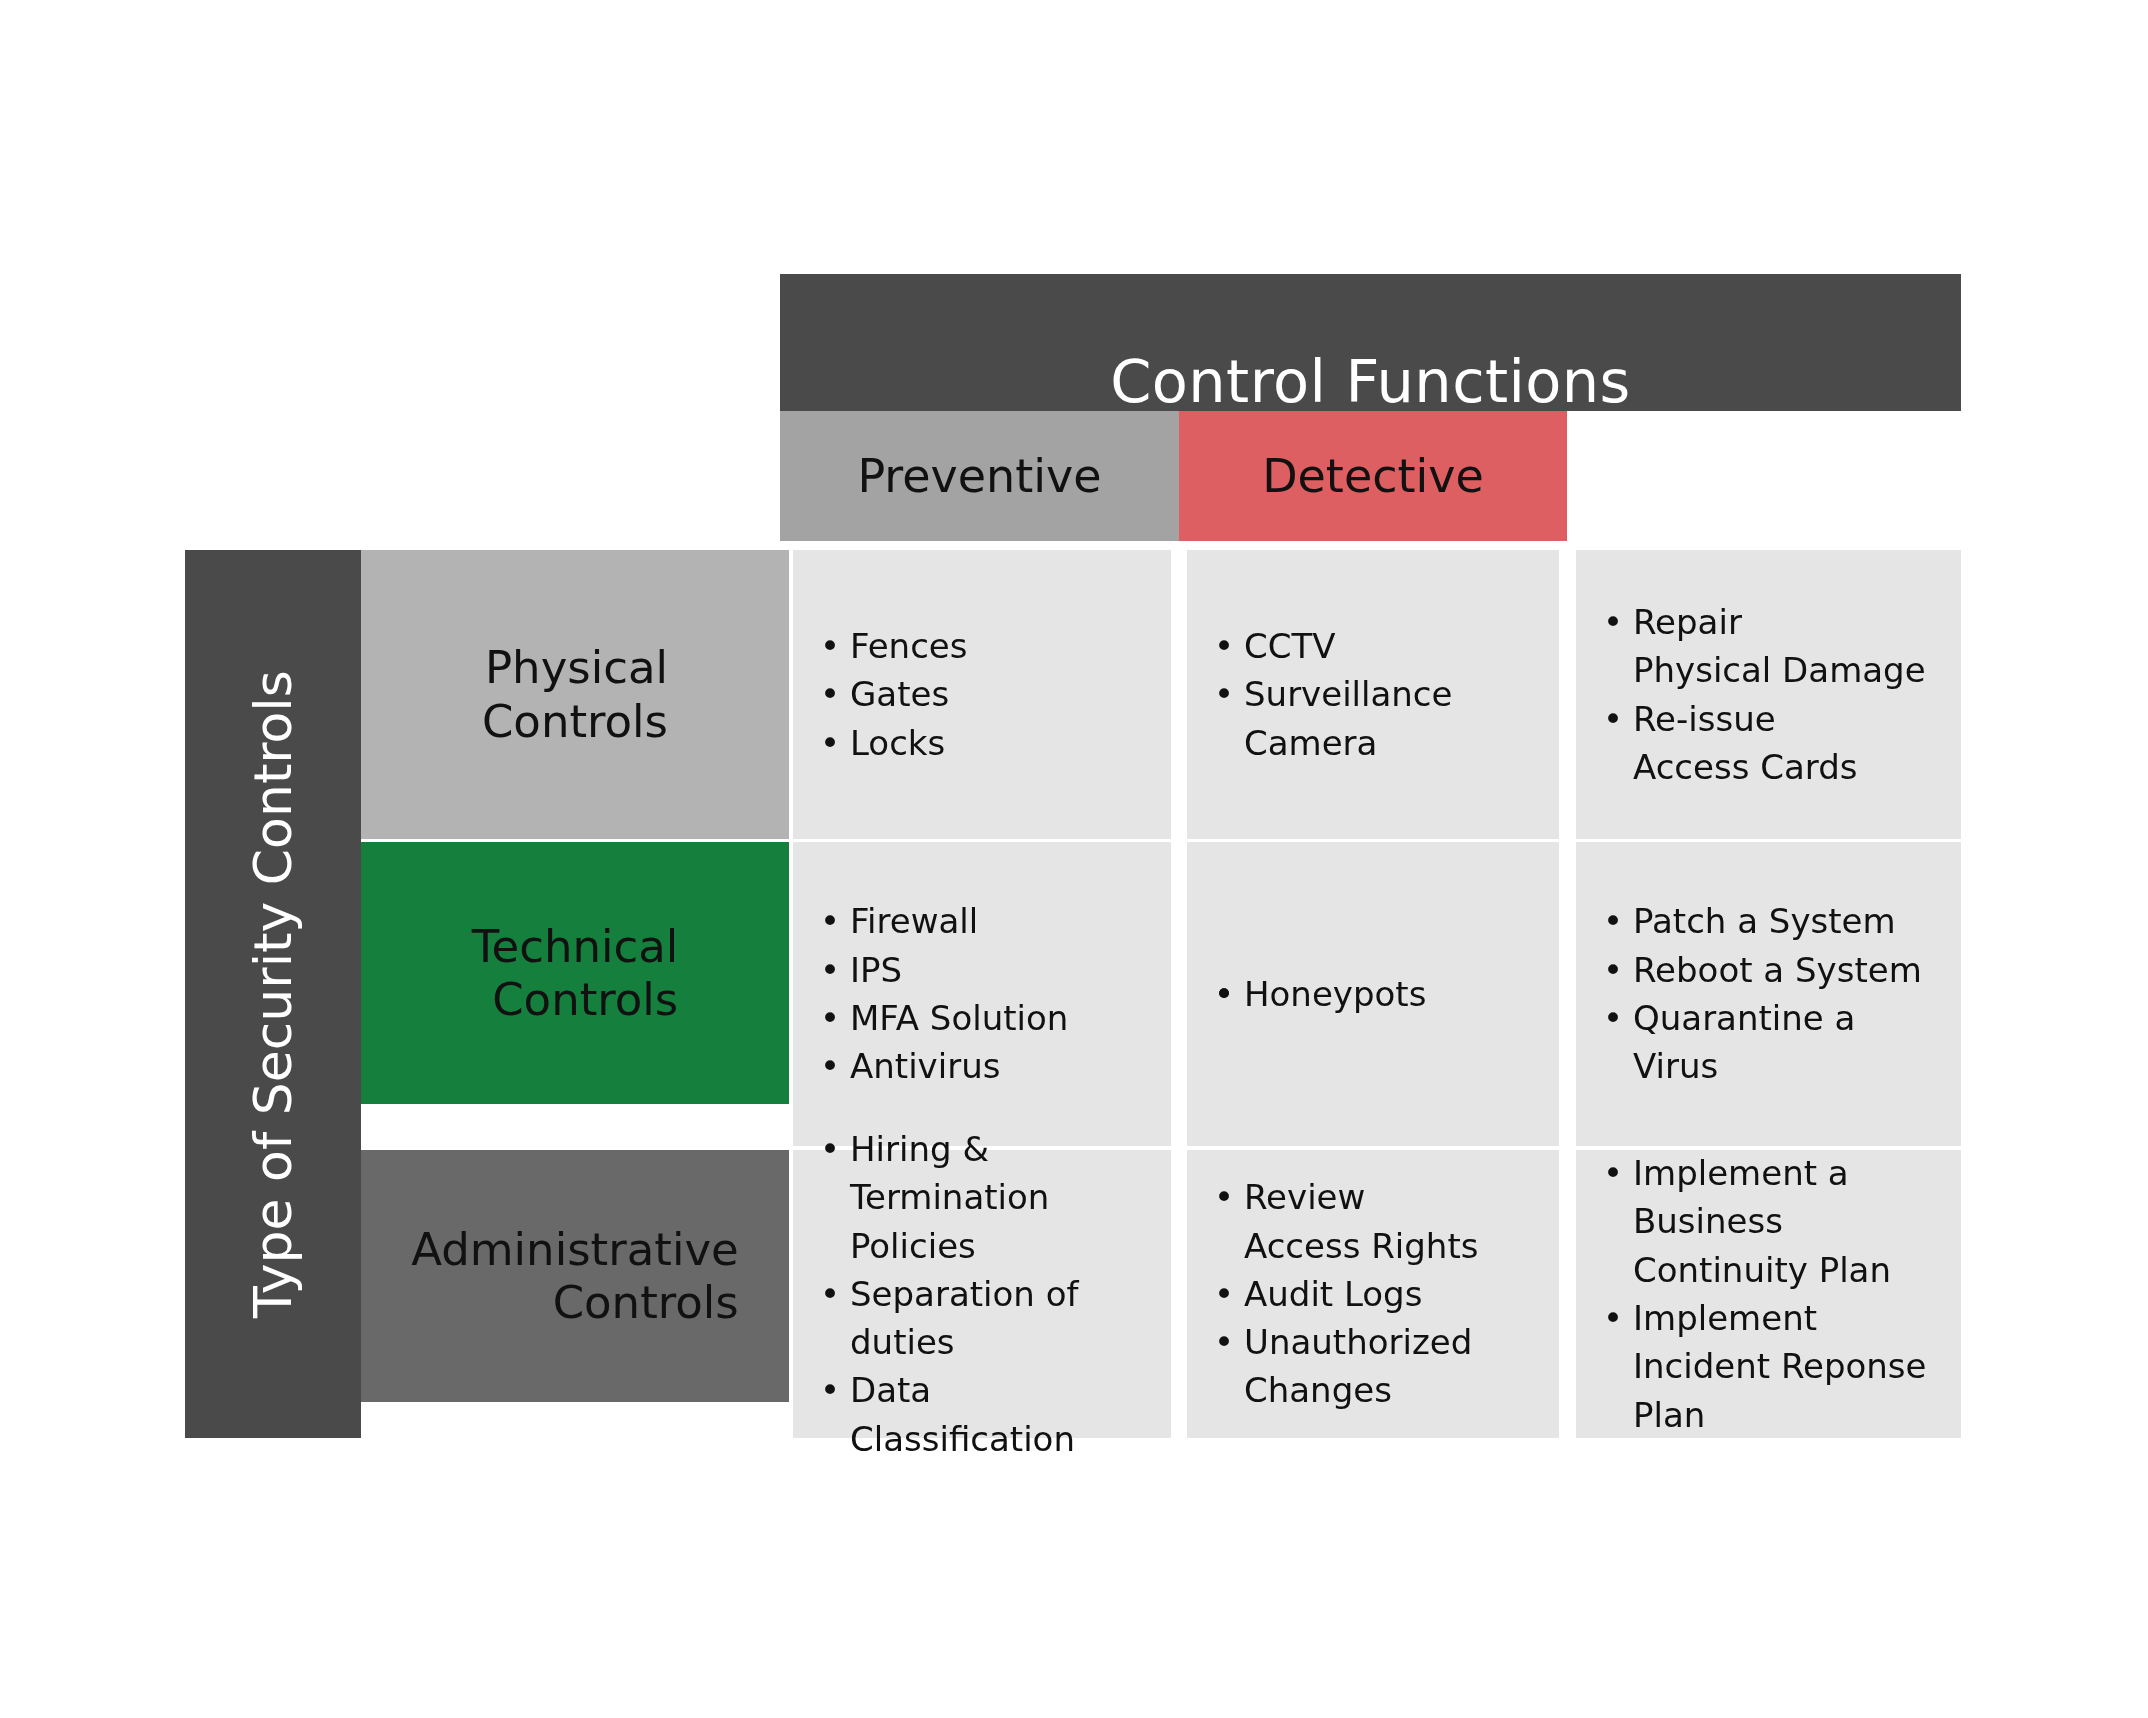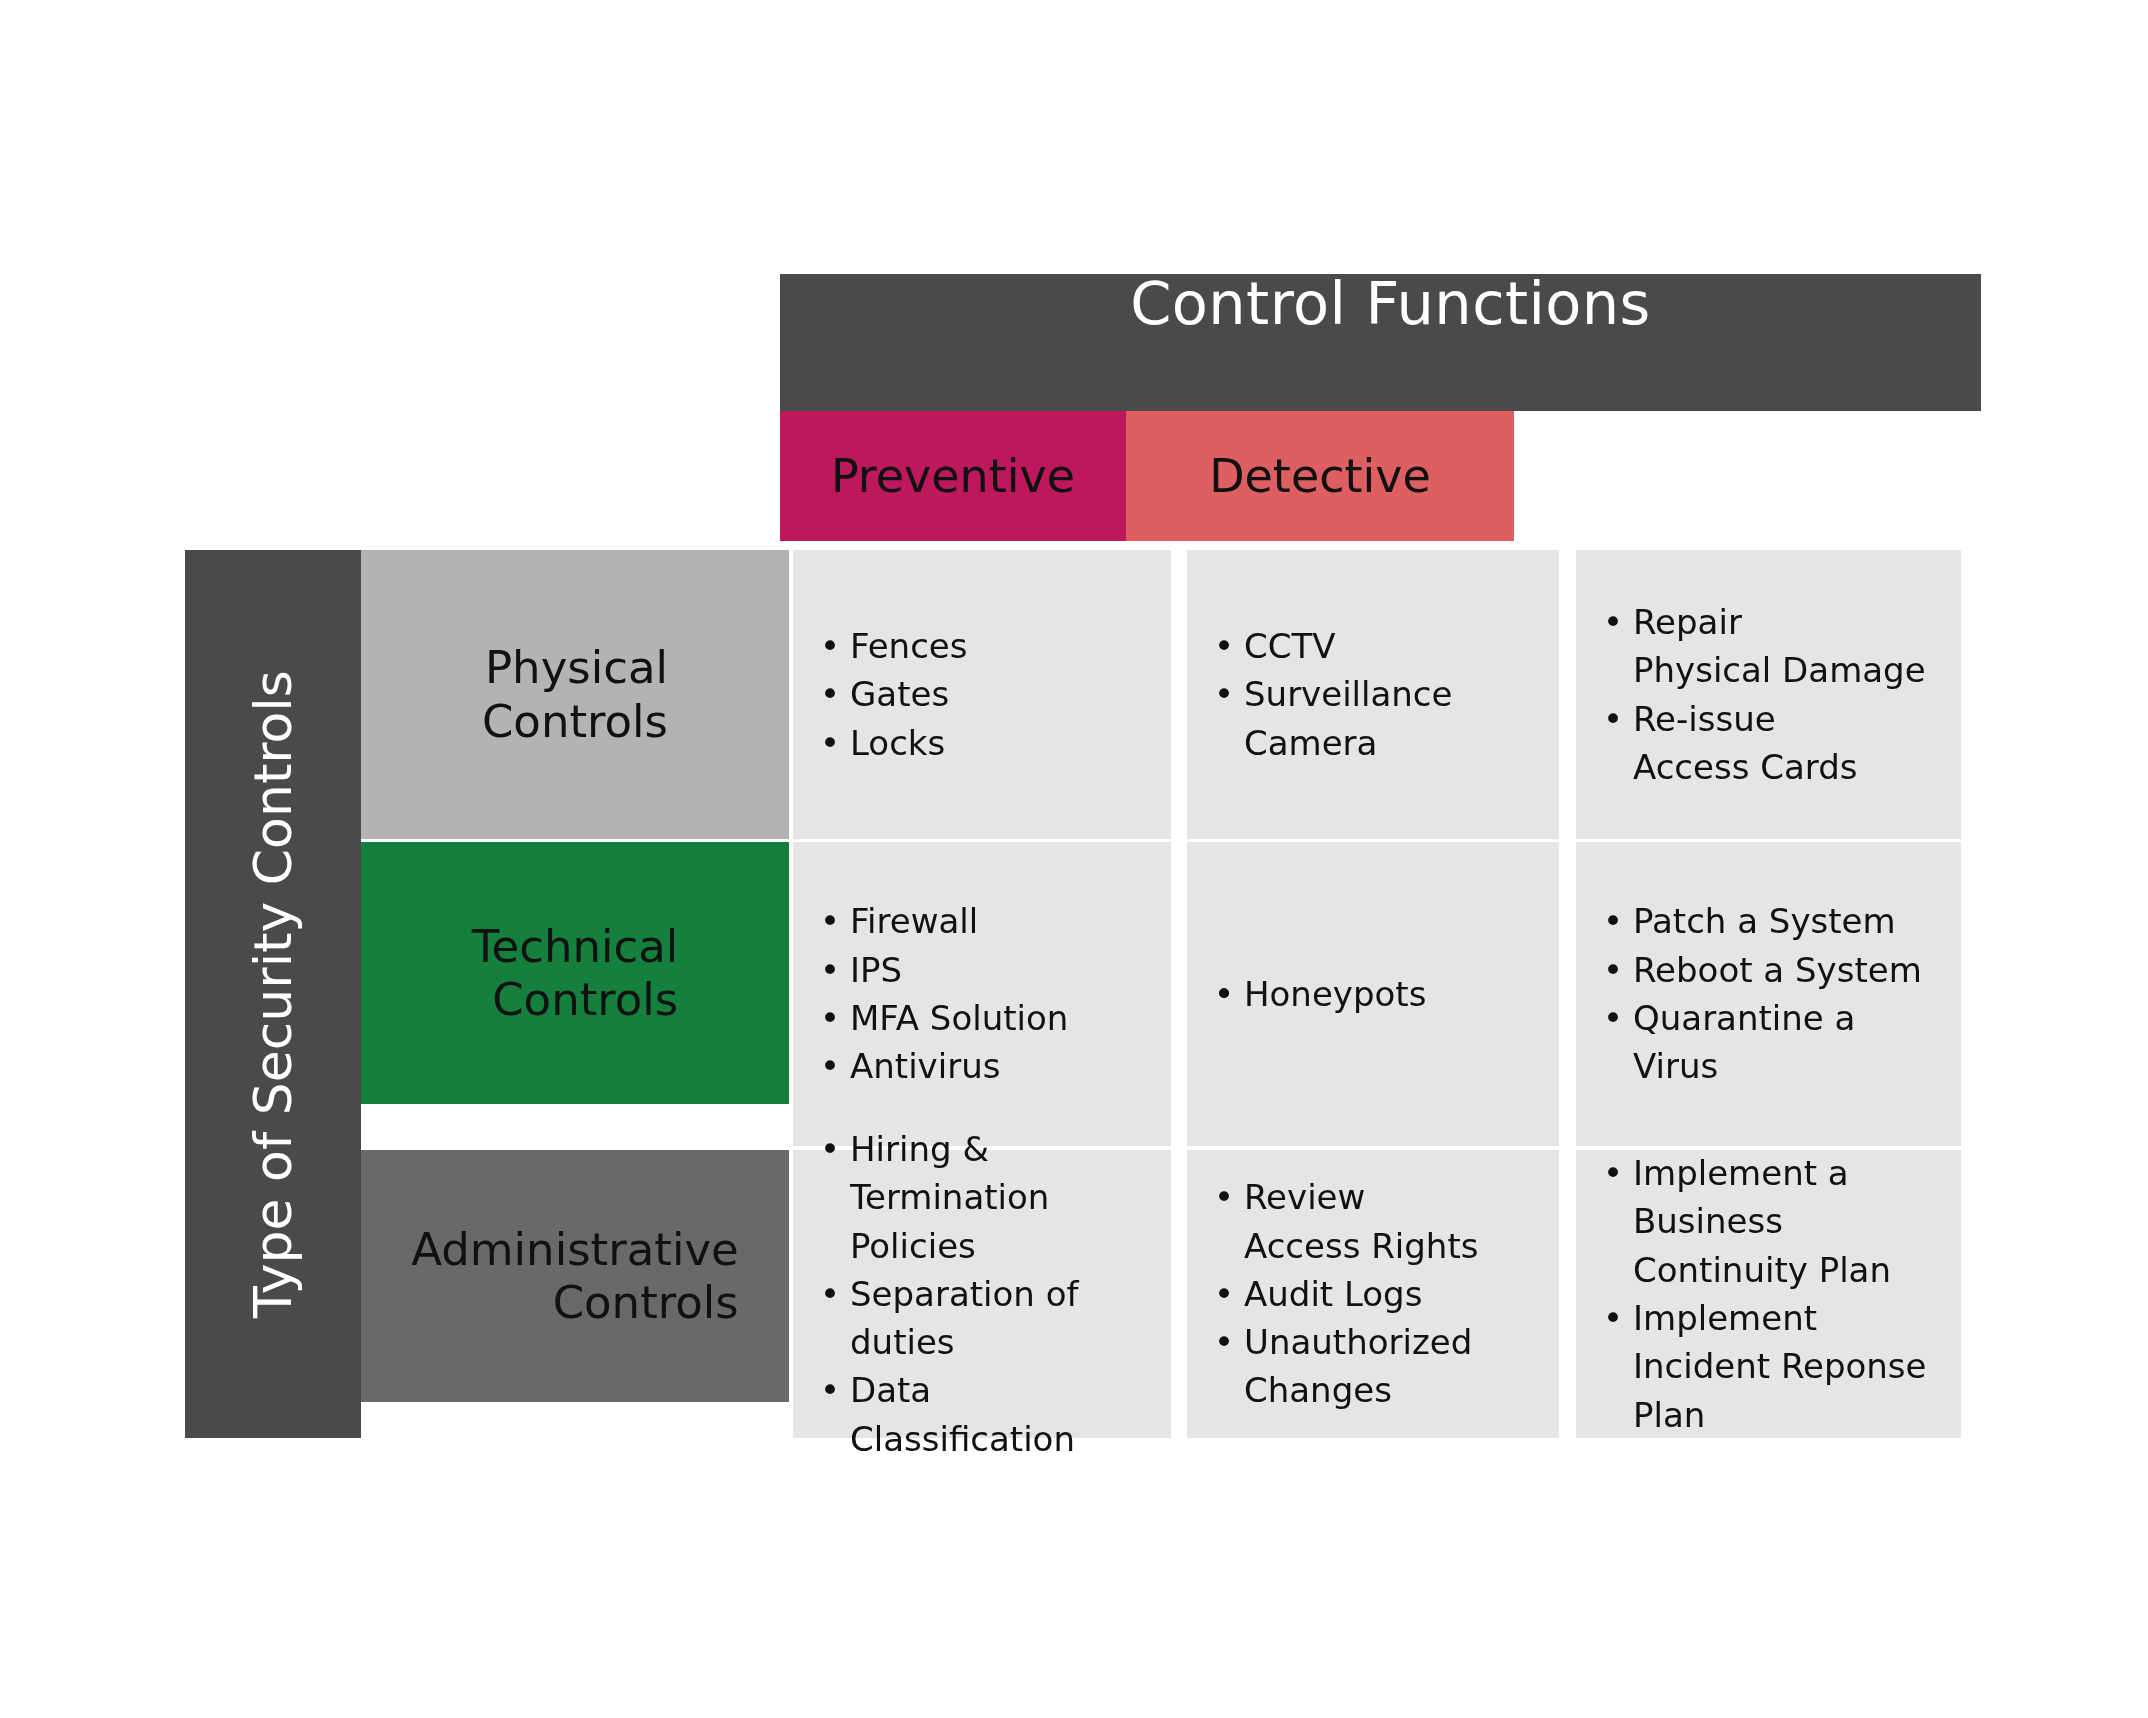--- a/index.html
+++ b/index.html
@@ -22,23 +22,22 @@
 
   
   .matrix-title-band {
     position: absolute;
     left: 780px;
     top: 274px;
     width: 1181px;
     height: 137px;
     background: #4a4a4a;
     display: flex;
-    align-items: flex-start;
-    justify-content: center;
-    padding-left: 20px;
+    align-items: flex-end;
+    justify-content: center;
   }
   .matrix-title-band .title-text {
     color: #ffffff;
     font-size: 59px;
     font-weight: 400;
     letter-spacing: 0.4px;
     line-height: 1;
   }
 
   
@@ -52,21 +51,21 @@
   }
   .col-header {
     display: flex;
     align-items: center;
     justify-content: center;
     color: #111111;
     font-size: 46px;
     font-weight: 400;
     line-height: 1;
   }
-  .col-header.c0 { width: 346px; background: #be185d; }
+  .col-header.c0 { width: 399px; background: #a3a3a3; }
   .col-header.c1 { width: 388px; background: #de5f62; }
   .col-header.c2 { width: 394px; background: #aa4a4d; }
 
   
   .axis-label {
     position: absolute;
     left: 185px;
     top: 550px;
     width: 176px;
     height: 888px;

